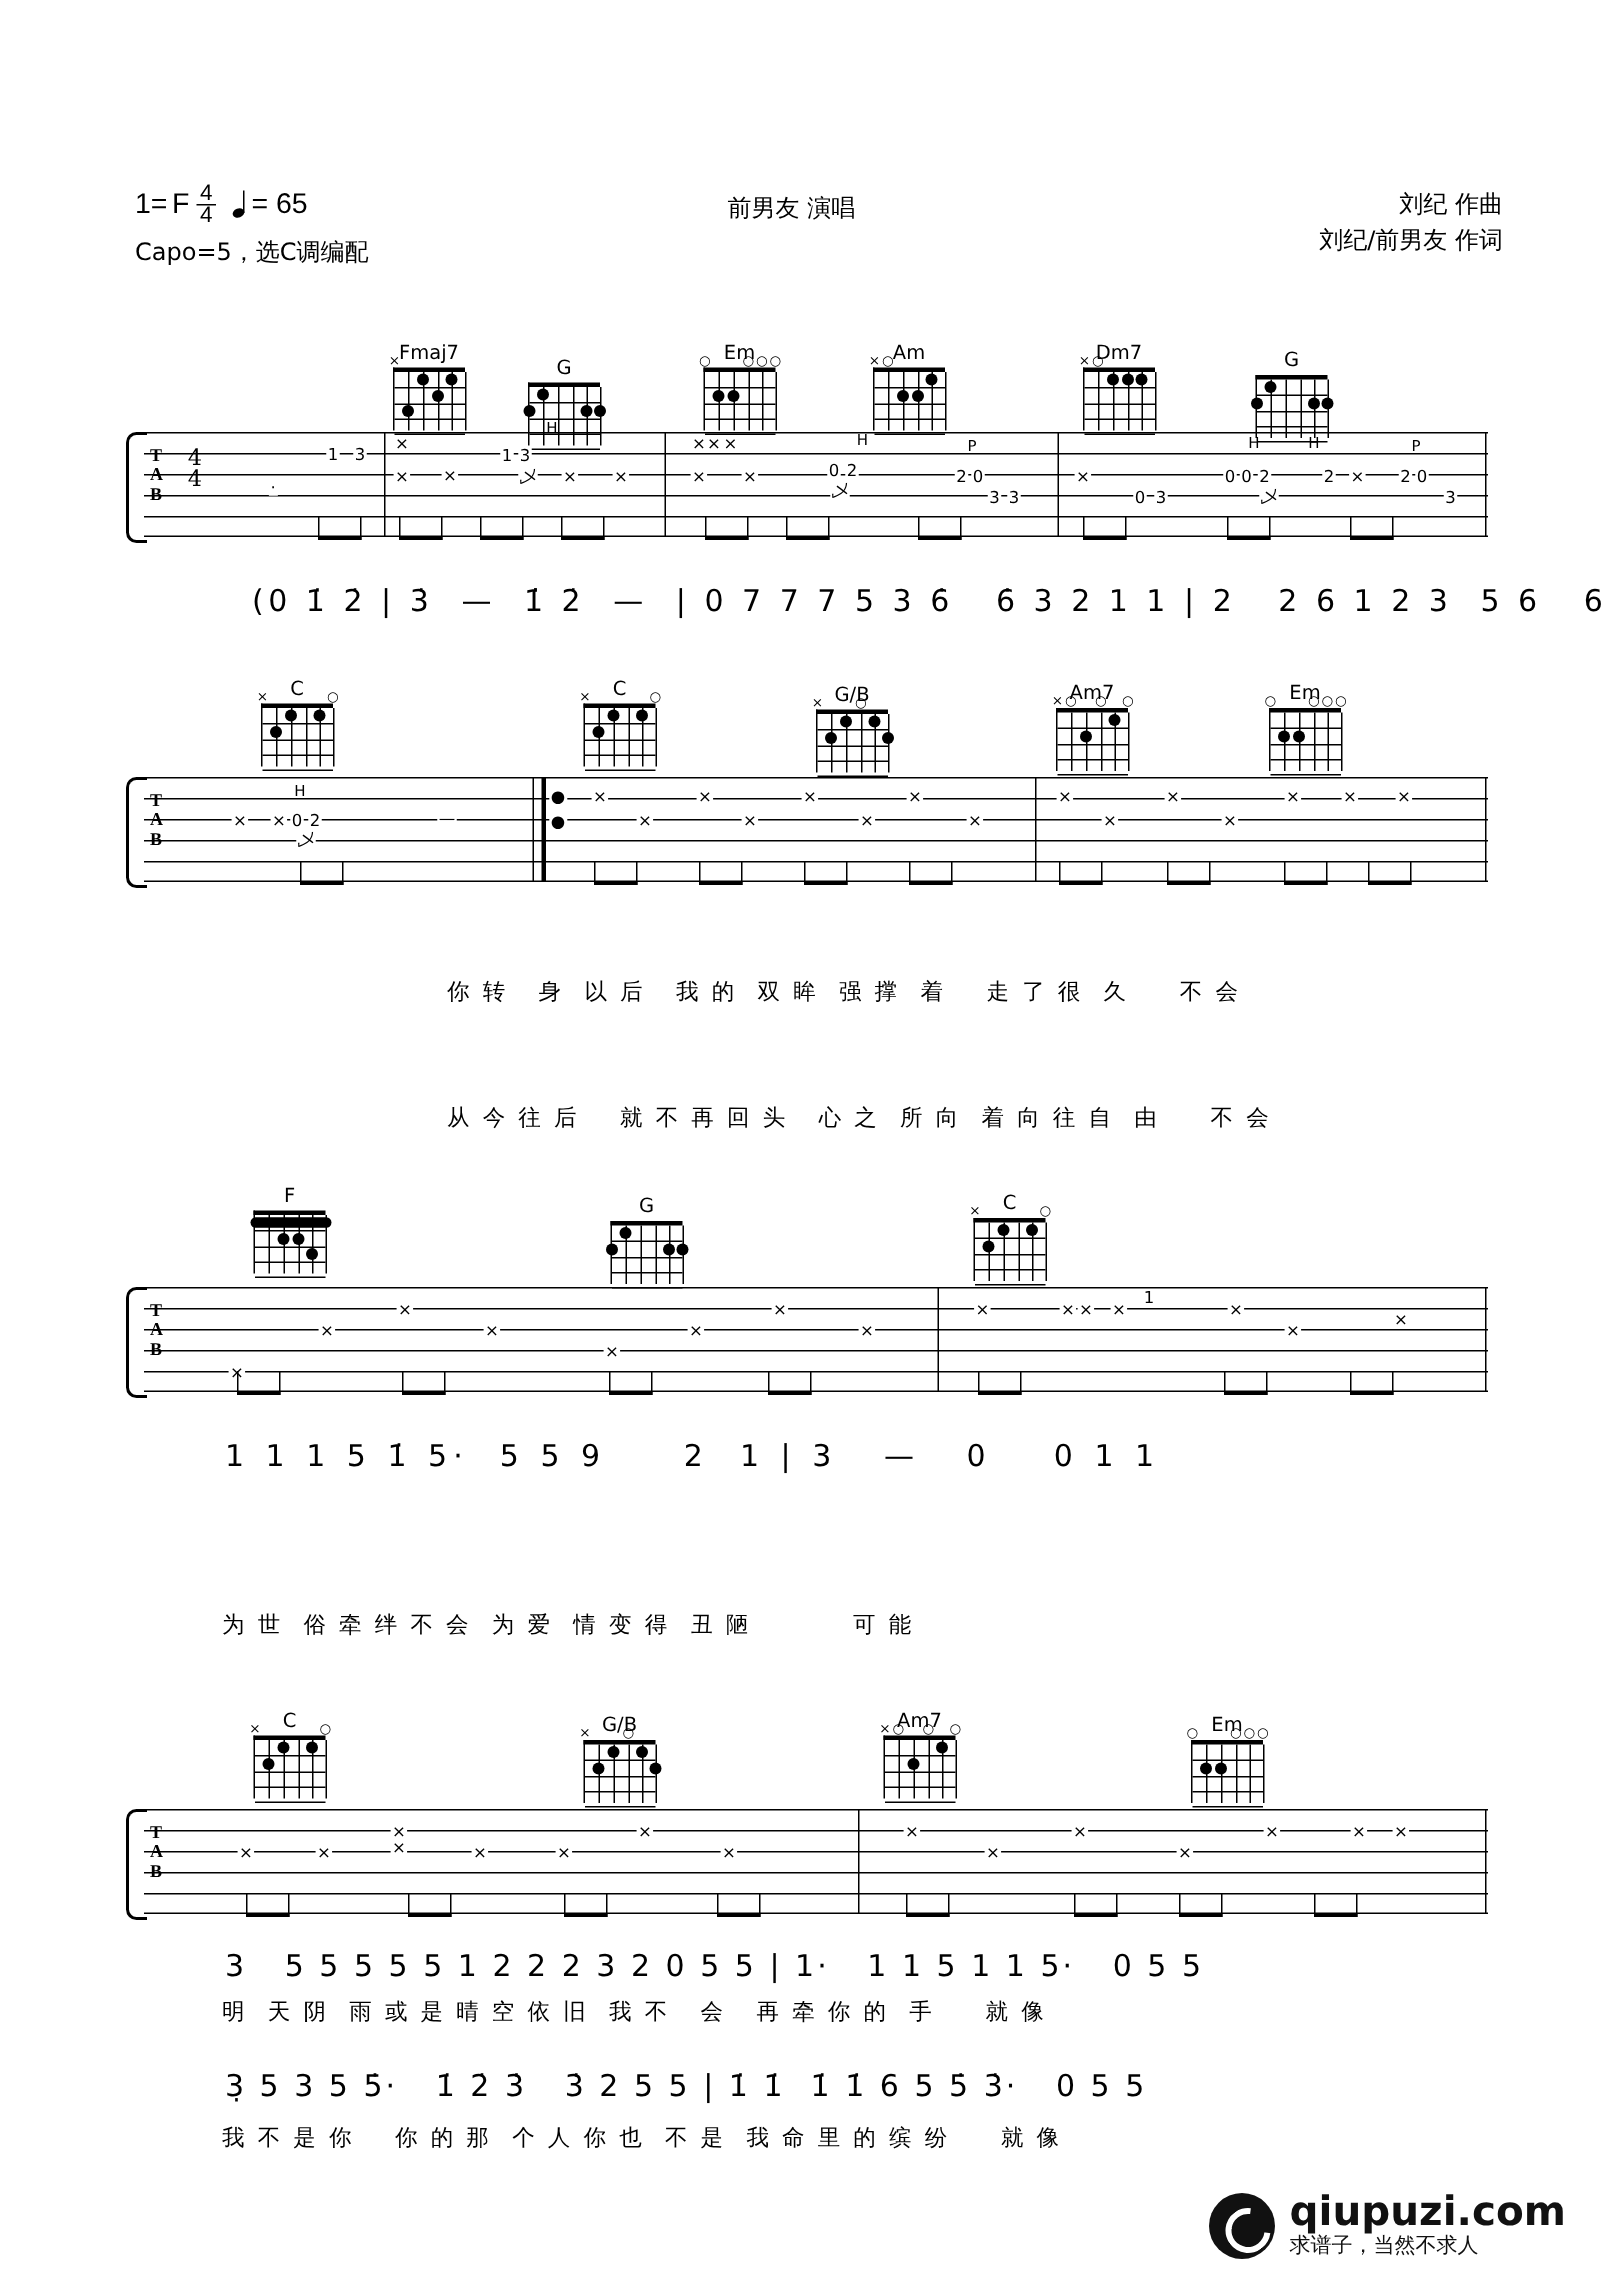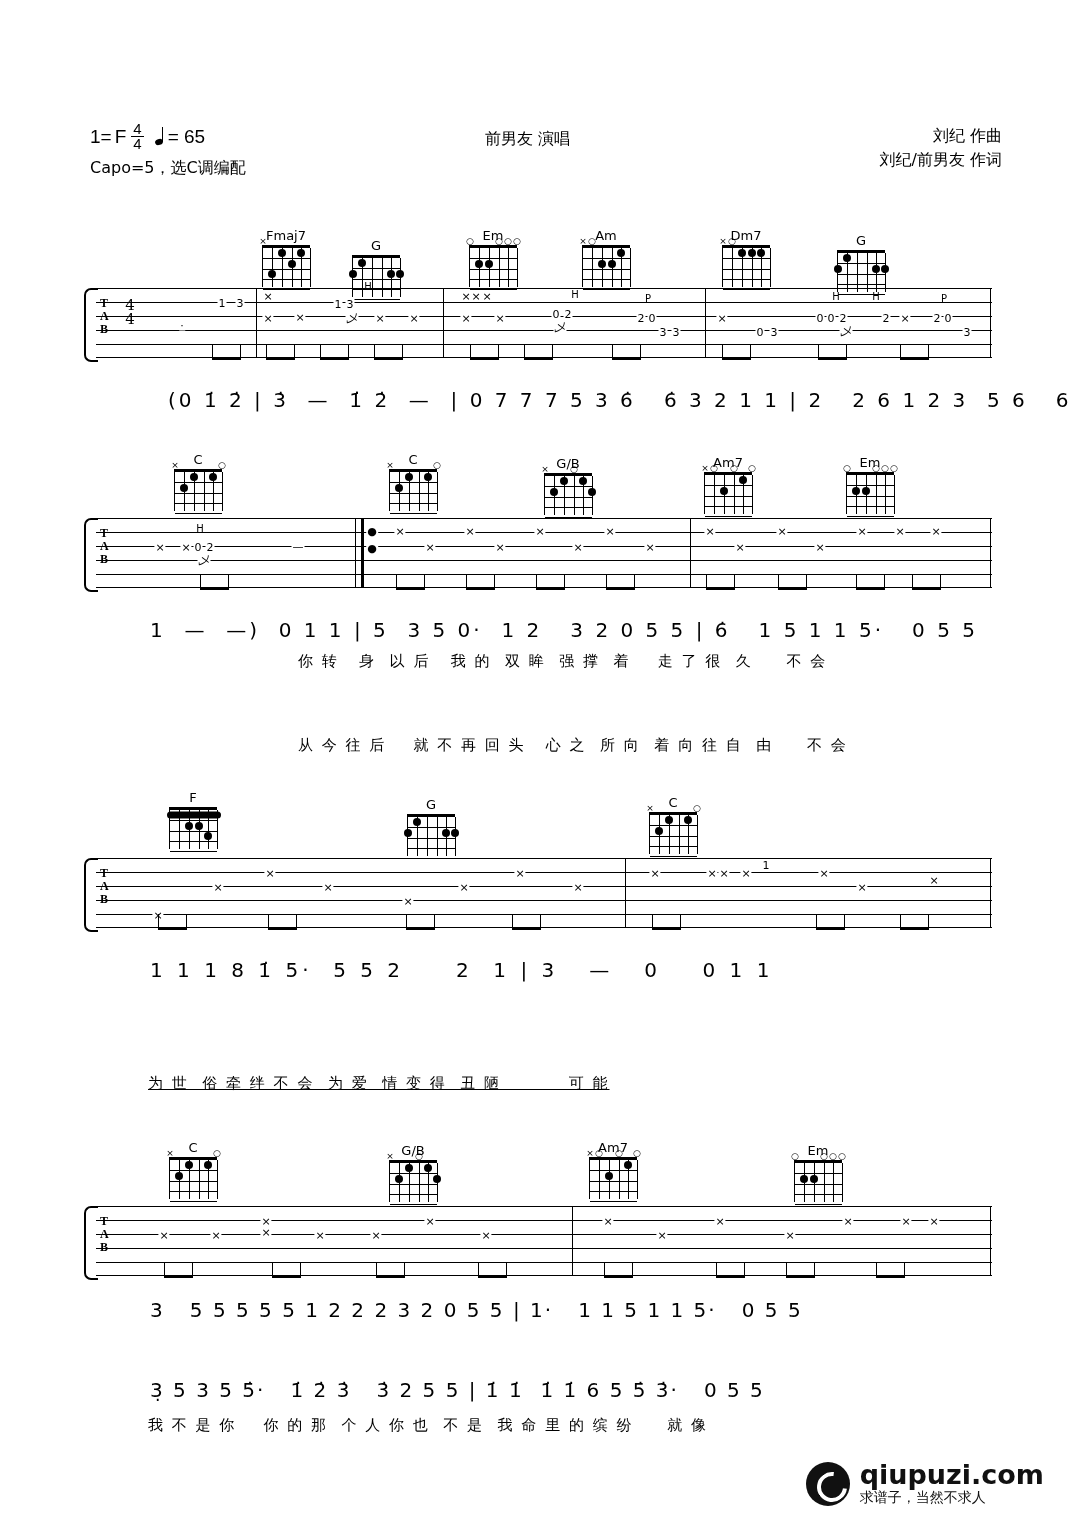--- a/index.html
+++ b/index.html
@@ -693,21 +693,20 @@
     <div class="stem" style="left:806px; top:574px; height:16px;"></div>
     <div class="beam" style="left:778px; top:588px; width:29px;"></div>
     <div class="stem" style="left:856px; top:574px; height:16px;"></div>
     <div class="stem" style="left:884px; top:574px; height:16px;"></div>
     <div class="beam" style="left:856px; top:588px; width:29px;"></div>
     <div class="stem" style="left:912px; top:574px; height:16px;"></div>
     <div class="stem" style="left:940px; top:574px; height:16px;"></div>
     <div class="beam" style="left:912px; top:588px; width:29px;"></div>
   </div>
 
-  <div class="numrow" style="left:150px; top:618px; letter-spacing:3px;">1  —  —)  0 1 1 | 5  3 5 0·  1 2   3 2 0 5 5 | 6̇   1 5 1 1 5·   0 5 5</div>
   <div class="lyricrow" style="left:298px; top:652px; letter-spacing:2px;">你 转   身  以 后   我 的  双 眸  强 撑  着    走 了 很  久     不 会</div>
 
   <div class="lyricrow" style="left:298px; top:736px; letter-spacing:2px;">从 今 往 后    就 不 再 回 头   心 之  所 向  着 向 往 自  由     不 会</div>
 
   <div class="chord" style="left:165px; top:790px;">
     <div class="cname">F</div>
     <div class="grid">
       <div class="vline" style="left:9px"></div>
         <div class="vline" style="left:19px"></div>
       <div class="vline" style="left:29px"></div>
@@ -812,23 +811,23 @@
     <div class="stem" style="left:680px; top:914px; height:16px;"></div>
     <div class="beam" style="left:652px; top:928px; width:29px;"></div>
     <div class="stem" style="left:816px; top:914px; height:16px;"></div>
     <div class="stem" style="left:844px; top:914px; height:16px;"></div>
     <div class="beam" style="left:816px; top:928px; width:29px;"></div>
     <div class="stem" style="left:900px; top:914px; height:16px;"></div>
     <div class="stem" style="left:928px; top:914px; height:16px;"></div>
     <div class="beam" style="left:900px; top:928px; width:29px;"></div>
   </div>
 
-  <div class="numrow" style="left:150px; top:958px; letter-spacing:4px;">1 1 1 8 1̇ 5·  5 5 2     2  1 | 3   —   0    0 1 1</div>
-
-  <div class="lyricrow" style="left:148px; top:1074px; letter-spacing:2px;text-decoration:underline;">为 世  俗 牵 绊 不 会  为 爱  情 变 得  丑 陋          可 能</div>
+  <div class="numrow" style="left:150px; top:958px; letter-spacing:4px;">1 1 1 5 1̇ 5·  5 5 9     2  1 | 3   —   0    0 1 1</div>
+
+  <div class="lyricrow" style="left:148px; top:1074px; letter-spacing:2px;">为 世  俗 牵 绊 不 会  为 爱  情 变 得  丑 陋          可 能</div>
 
   <div class="chord" style="left:165px; top:1140px;">
     <div class="cname">C</div>
     <div class="grid">
       <div class="vline" style="left:9px"></div>
         <div class="vline" style="left:19px"></div>
       <div class="vline" style="left:29px"></div>
         <div class="vline" style="left:38px"></div>
       <div class="vline" style="left:47px"></div>
       <div class="hline" style="top:10px"></div>
@@ -958,20 +957,21 @@
     <div class="beam" style="left:716px; top:1276px; width:29px;"></div>
     <div class="stem" style="left:786px; top:1262px; height:16px;"></div>
     <div class="stem" style="left:814px; top:1262px; height:16px;"></div>
     <div class="beam" style="left:786px; top:1276px; width:29px;"></div>
     <div class="stem" style="left:876px; top:1262px; height:16px;"></div>
     <div class="stem" style="left:904px; top:1262px; height:16px;"></div>
     <div class="beam" style="left:876px; top:1276px; width:29px;"></div>
   </div>
 
   <div class="numrow" style="left:150px; top:1298px; letter-spacing:2px;">3   5 5 5 5 5 1 2 2 2 3 2 0 5 5 | 1·   1 1 5 1 1 5·   0 5 5</div>
+  <div class="lyricrow" style="left:148px; top:1332px; letter-spacing:2px;">明  天 阴  雨 或 是 晴 空 依 旧  我 不   会   再 牵 你 的  手     就 像</div>
 
   <div class="numrow" style="left:150px; top:1378px; letter-spacing:2px;">3̣ 5 3 5 5̇·   1̇ 2̇ 3̇   3̇ 2 5 5 | 1̇ 1̇  1̇ 1̇ 6 5 5̇ 3̇·   0 5 5</div>
   <div class="lyricrow" style="left:148px; top:1416px; letter-spacing:2px;">我 不 是 你    你 的 那  个 人 你 也  不 是  我 命 里 的 缤 纷     就 像</div>
 
   <div class="footer">
     <div class="logo-mark"></div>
     <div>
       <div class="logo-text-main">qiupuzi.com</div>
       <div class="logo-text-sub">求谱子，当然不求人</div>
     </div>

